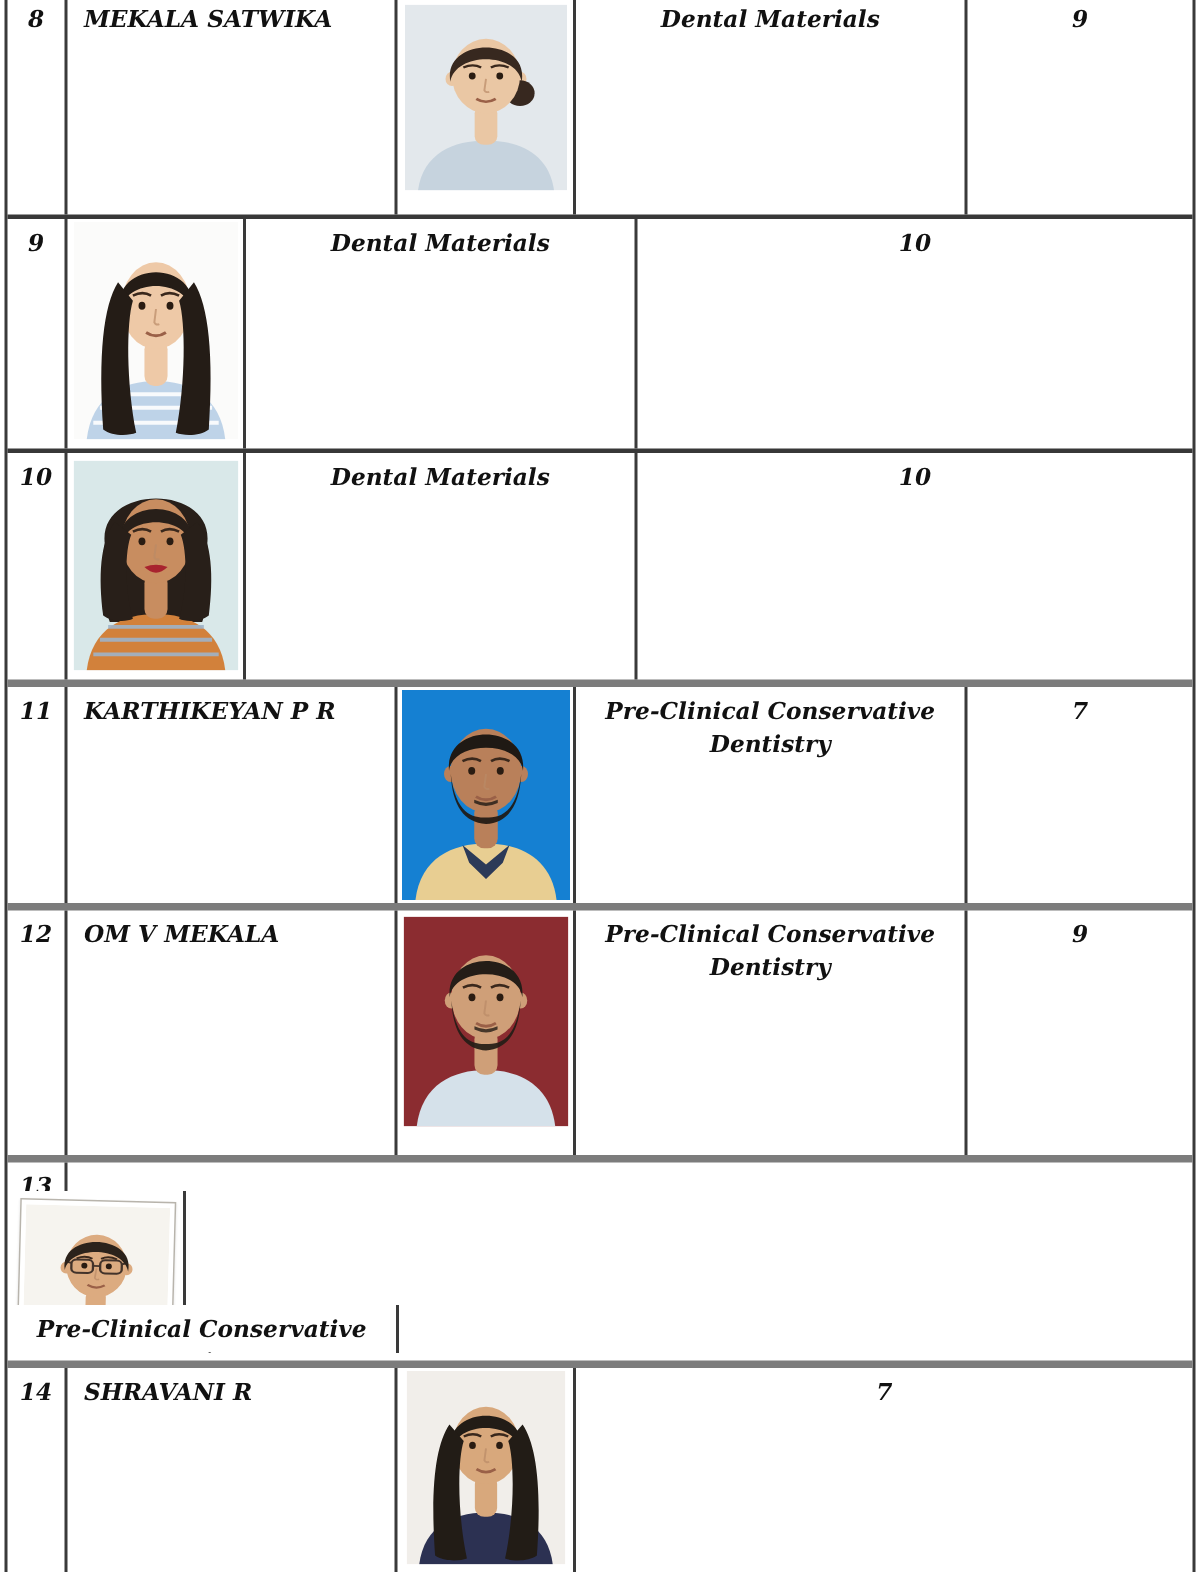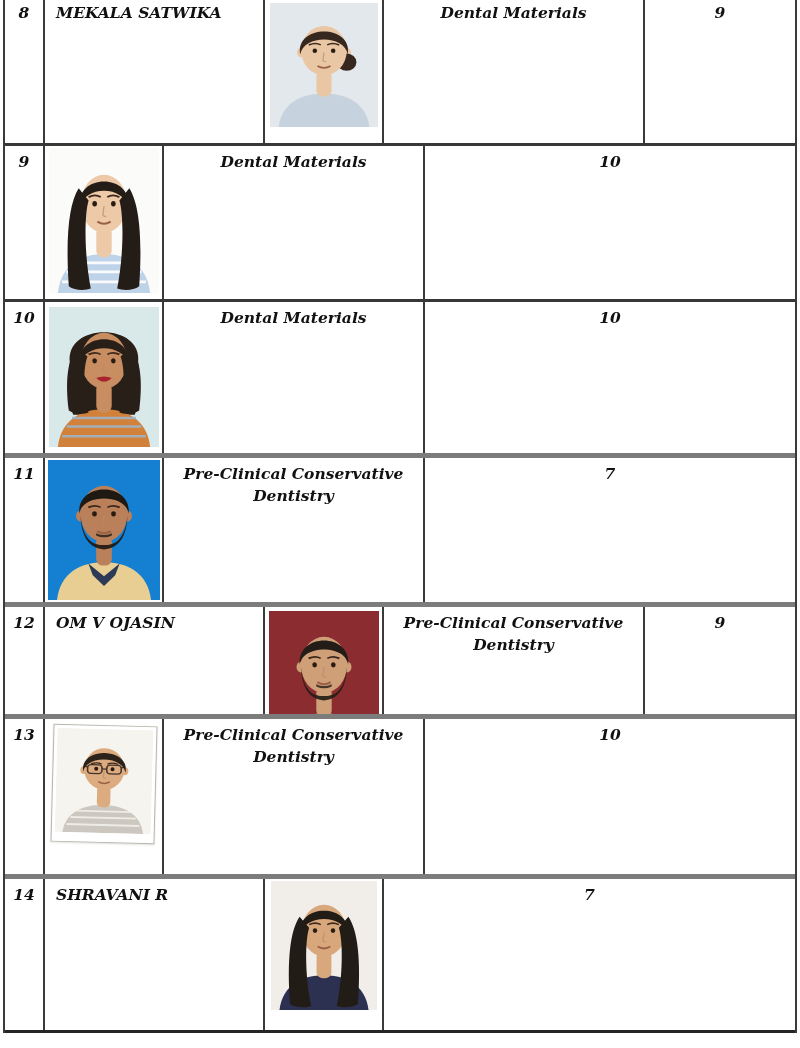--- a/index.html
+++ b/index.html
@@ -20,22 +20,22 @@
     background:#fff;
   }
   .row{display:flex;box-sizing:border-box;}
   .sep-thin{border-bottom:3px solid #383838;}
   .sep-thick{border-bottom:5px solid #7c7c7c;}
   .sep-bottom{border-bottom:3px solid #262626;}
   .r1{height:154px;}
   .r2{height:156px;}
   .r3{height:156px;}
   .r4{height:149px;}
-  .r5{height:112px;}
-  .r6{height:160px;}
+  .r5{height:168px;}
+  .r6{height:137px;flex-direction:column;}
   .r7{height:154px;}
   .cell{
     box-sizing:border-box;
     font-weight:bold;font-style:italic;
     font-size:15.5px;line-height:22px;
     color:#111111;
     padding-top:5px;
     overflow:hidden;
   }
   .r1 .cell{padding-top:10px;}
@@ -155,20 +155,21 @@
               <path d="M75,38 C84,50 85,72 82,96 C77,100 68,100 64,98 C69,80 69,56 65,46 Z" fill="#281f19"></path>
             </svg>
           </div>
         </div>
       <div class="cell c-subject">Dental Materials</div>
       <div class="cell c-score">10</div>
     </div>
 
     <div class="row r4 sep-thick">
       <div class="cell c-no">11</div>
+      <div class="cell c-name">KARTHIKEYAN P R</div>
       <div class="cell c-photo">
           <div class="photo-box">
             <svg xmlns="http://www.w3.org/2000/svg" viewBox="0 0 100 130" preserveAspectRatio="none" width="100%" height="100%">
               <rect x="0" y="0" width="100" height="130" fill="#1580d2"></rect>
               <path d="M8,130 C11,104 30,95 50,95 C70,95 89,104 92,130 Z" fill="#e8ce92"></path>
               <polygon points="36,96 50,108 64,96 60,107 50,117 40,107" fill="#2c3a58"></polygon>
               <rect x="43" y="70" width="14" height="28" rx="6" fill="#b9805a"></rect>
               <ellipse cx="29" cy="52" rx="4" ry="5" fill="#b9805a"></ellipse>
               <ellipse cx="71" cy="52" rx="4" ry="5" fill="#b9805a"></ellipse>
               <ellipse cx="50" cy="50" rx="21" ry="26" fill="#b9805a"></ellipse>
@@ -183,21 +184,21 @@
               <path d="M43,68 Q50,71.5 57,68 L57,70 Q50,73.5 43,70 Z" fill="#1f1914" opacity="0.8"></path>
             </svg>
           </div>
         </div>
       <div class="cell c-subject">Pre-Clinical Conservative Dentistry</div>
       <div class="cell c-score">7</div>
     </div>
 
     <div class="row r5 sep-thick">
       <div class="cell c-no">12</div>
-      <div class="cell c-name">OM V OJASIN</div>
+      <div class="cell c-name">OM V MEKALA</div>
       <div class="cell c-photo">
           <div class="photo-box">
             <svg xmlns="http://www.w3.org/2000/svg" viewBox="0 0 100 130" preserveAspectRatio="none" width="100%" height="100%">
               <rect x="0" y="0" width="100" height="130" fill="#8b2c30"></rect>
               <path d="M8,130 C11,104 30,95 50,95 C70,95 89,104 92,130 Z" fill="#d5e1ea"></path>
               <rect x="43" y="70" width="14" height="28" rx="6" fill="#cf9f78"></rect>
               <ellipse cx="29" cy="52" rx="4" ry="5" fill="#cf9f78"></ellipse>
               <ellipse cx="71" cy="52" rx="4" ry="5" fill="#cf9f78"></ellipse>
               <ellipse cx="50" cy="50" rx="21" ry="26" fill="#cf9f78"></ellipse>
               <path d="M36,44 Q42,41 47,44" stroke="#3a281c" stroke-width="1.6" fill="none"></path>

